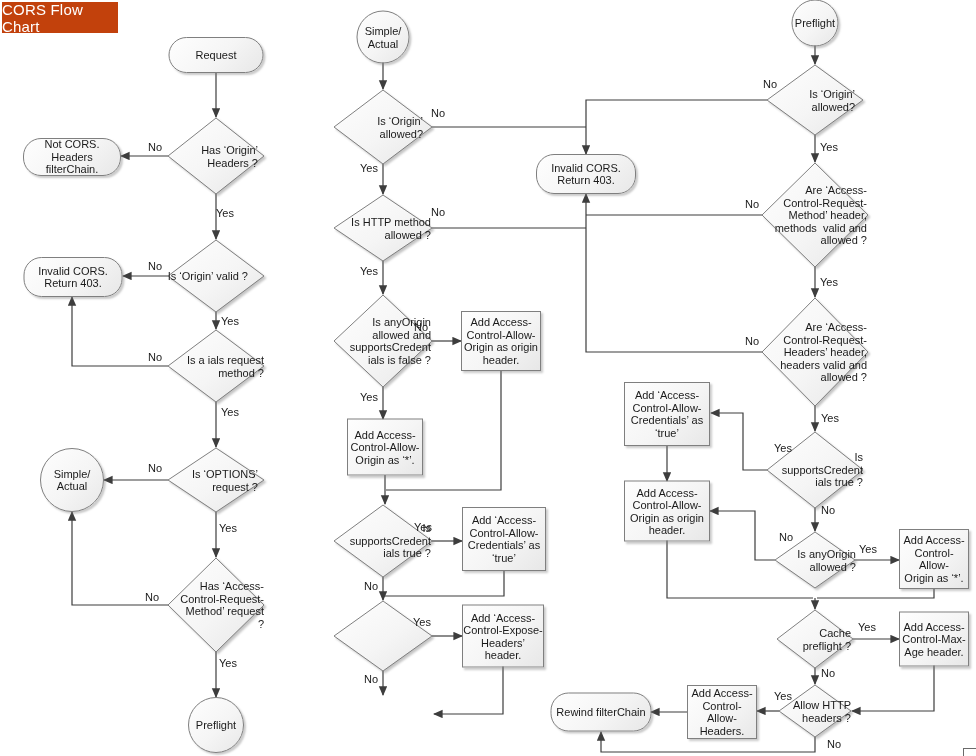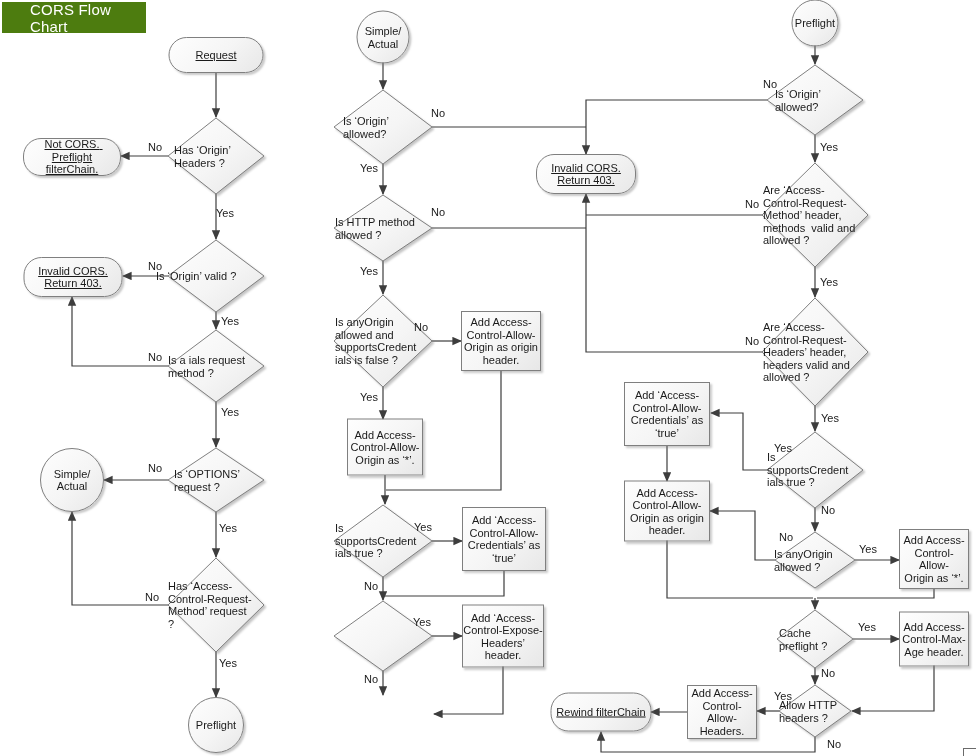--- a/index.html
+++ b/index.html
@@ -1,29 +1,29 @@
 <!DOCTYPE html>
 <html><head>
 <meta charset="utf-8">
 <style>
   html,body{margin:0;padding:0;background:#fff;}
   .stage{position:relative;width:976px;height:756px;background:#ffffff;overflow:hidden;
          font-family:"Liberation Sans",sans-serif;color:#1a1a1a;}
-  .title{position:absolute;left:2px;top:2px;width:116px;height:31px;background:#4d7c0f;color:#fff;
-         display:flex;align-items:center;justify-content:center;font-size:15px;letter-spacing:.2px;padding-left:28px;}
+  .title{position:absolute;left:2px;top:2px;width:116px;height:31px;background:#c2410c;color:#fff;
+         display:flex;align-items:center;justify-content:center;font-size:15px;letter-spacing:.2px;}
   svg.wires{position:absolute;left:0;top:0;}
   .c{fill:none;stroke:#3d3d3d;stroke-width:1.2;}
   .dia{fill:url(#gdia);stroke:#7f7f7f;stroke-width:1;filter:drop-shadow(2px 2px 1px rgba(125,125,125,.45));}
   .node{position:absolute;transform:translate(-50%,-50%);display:flex;align-items:center;justify-content:center;
         text-align:center;font-size:11px;line-height:12.5px;white-space:pre-wrap;
         background:linear-gradient(135deg,#fefefe 0%,#f5f5f5 55%,#e7e7e7 100%);
         border:1px solid #7f7f7f;box-shadow:2px 2px 2px rgba(125,125,125,.4);}
-  .stadium{border-radius:18px;text-decoration:underline;}
+  .stadium{border-radius:18px;}
   .circle{border-radius:50%;}
-  .dlabel{position:absolute;transform:translate(-50%,-50%);text-align:left;font-size:11px;
+  .dlabel{position:absolute;transform:translate(-50%,-50%);text-align:right;font-size:11px;
           line-height:12.5px;white-space:pre-wrap;}
   .elabel{position:absolute;transform:translate(-50%,-50%);font-size:11px;line-height:11px;}
   .corner{position:absolute;left:963px;top:748px;width:12px;height:12px;background:#fff;border:1px solid #6a6a6a;}
 </style>
 </head>
 <body>
 
 <div class="stage">
 
   <svg class="wires" width="976" height="756">
@@ -108,21 +108,21 @@
       <polygon class="dia" points="815,432 863,470 815,508 767,470"></polygon>
       <polygon class="dia" points="815,532 855,560 815,588 775,560"></polygon>
       <polygon class="dia" points="815,610 853,639 815,668 777,639"></polygon>
       <polygon class="dia" points="815,685 851,711 815,737 779,711"></polygon>
     </g>
   </svg>
 
   <div class="title">CORS Flow Chart</div>
 
   <div class="node stadium" style="left:216px;top:55px;width:93px;height:34px">Request</div>
-  <div class="node stadium" style="left:72px;top:157px;width:96px;height:36px">Not CORS. Preflight
+  <div class="node stadium" style="left:72px;top:157px;width:96px;height:36px">Not CORS. Headers
 filterChain.</div>
   <div class="node stadium" style="left:73px;top:277px;width:97px;height:38px">Invalid CORS.
 Return 403.</div>
   <div class="node circle" style="left:72px;top:480px;width:62px;height:62px">Simple/
 Actual</div>
   <div class="node circle" style="left:216px;top:725px;width:54px;height:54px">Preflight</div>
   <div class="node circle" style="left:383px;top:37px;width:51px;height:51px">Simple/
 Actual</div>
   <div class="node stadium" style="left:586px;top:174px;width:98px;height:38px">Invalid CORS.
 Return 403.</div>

